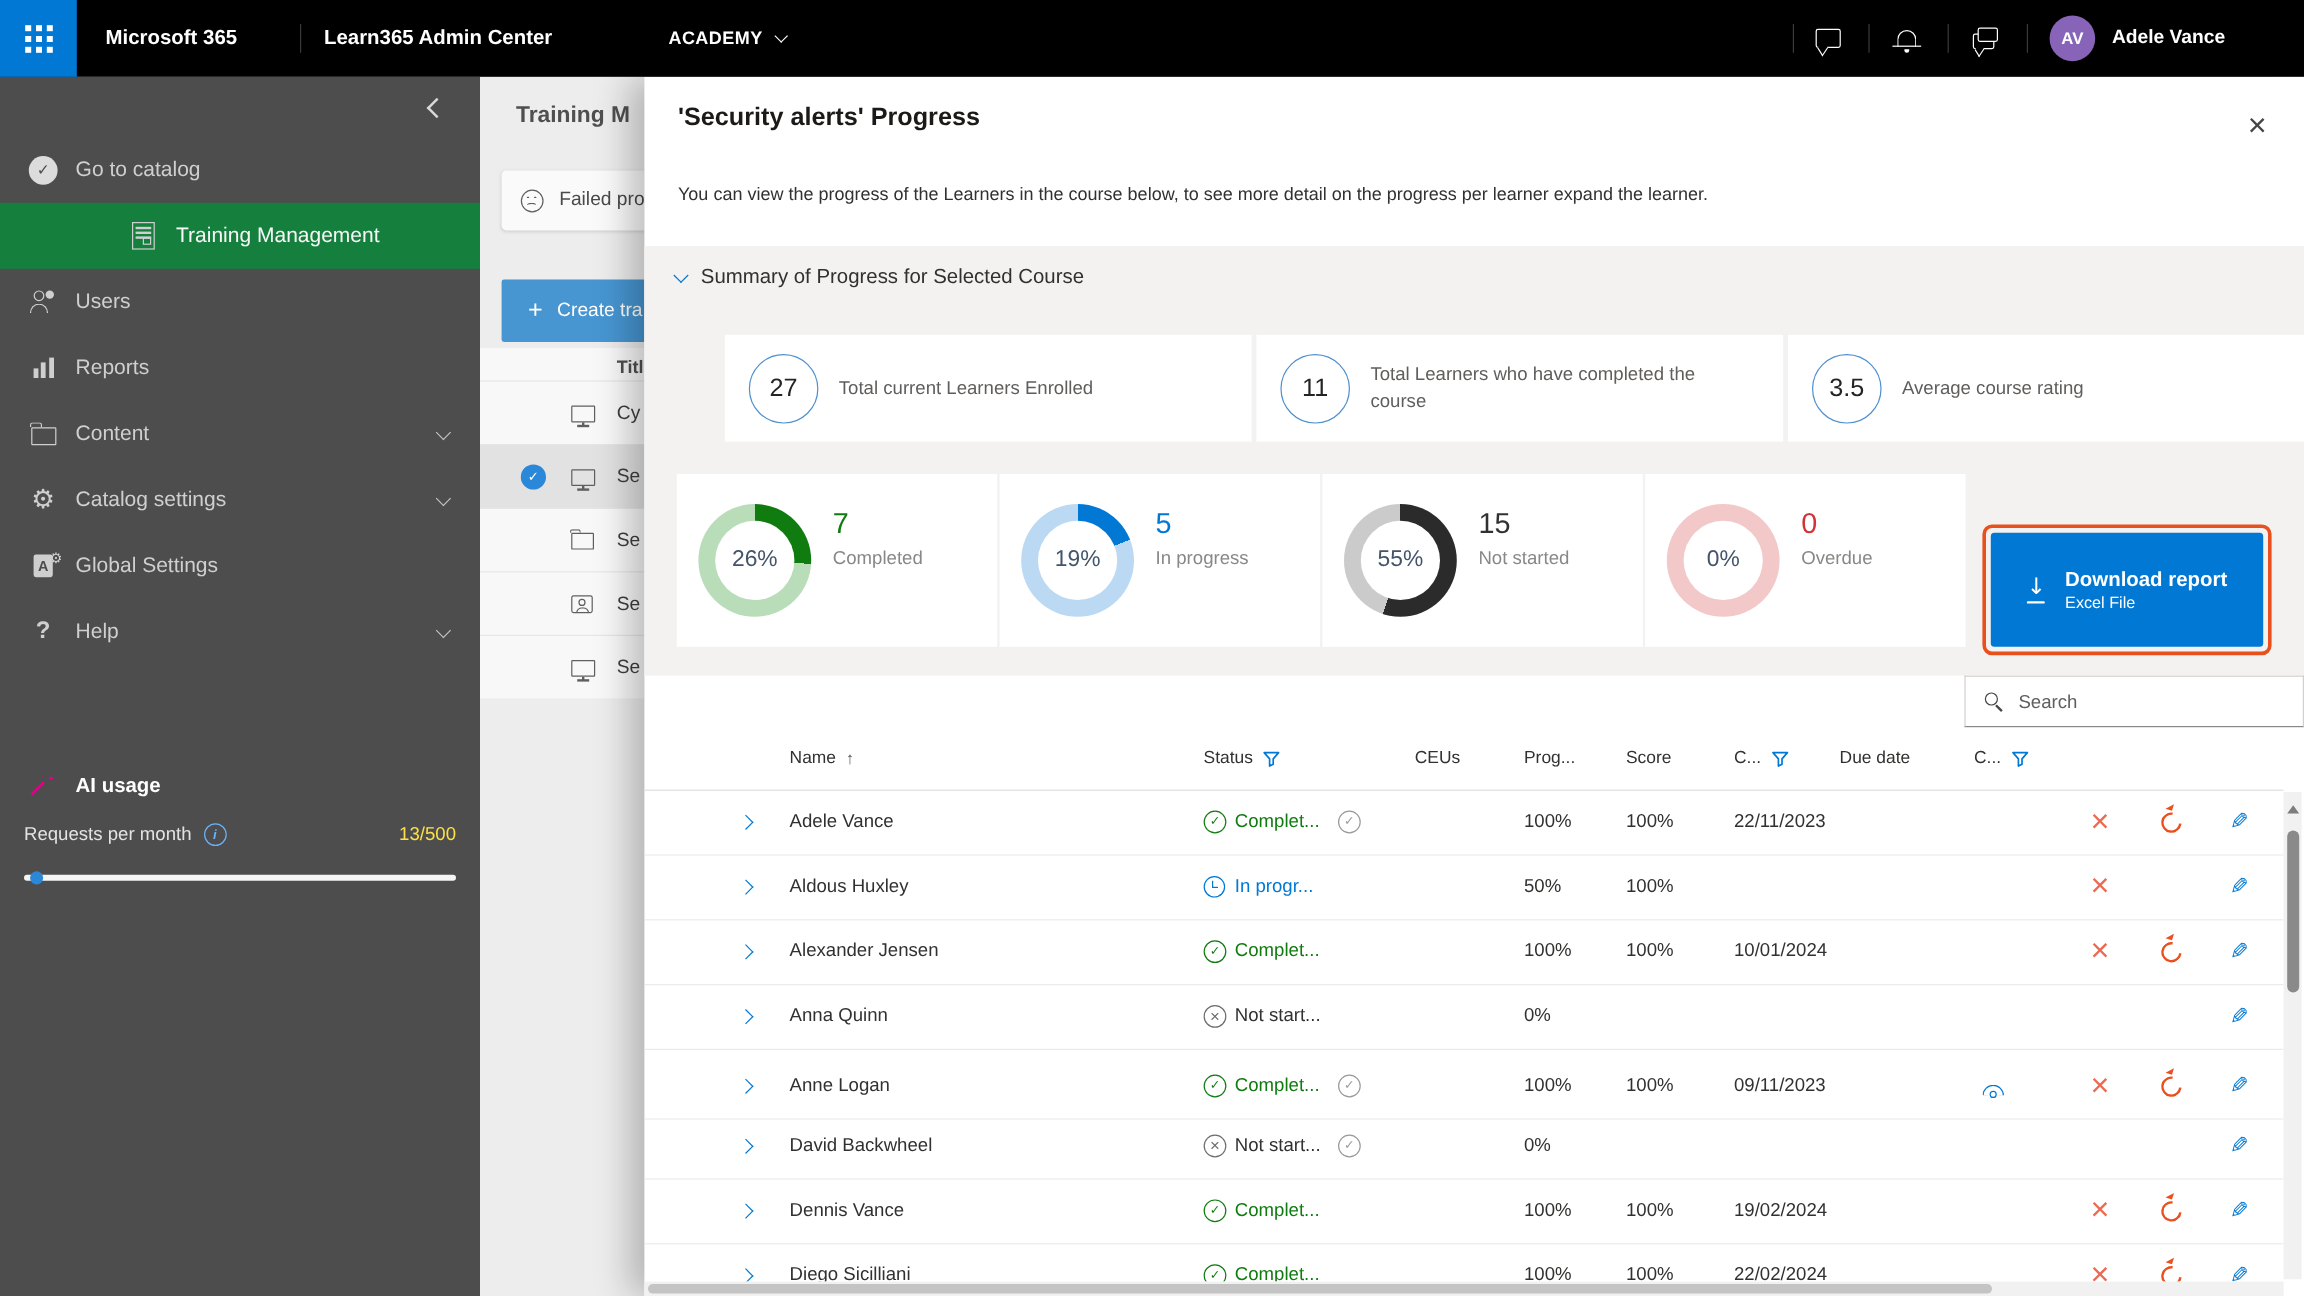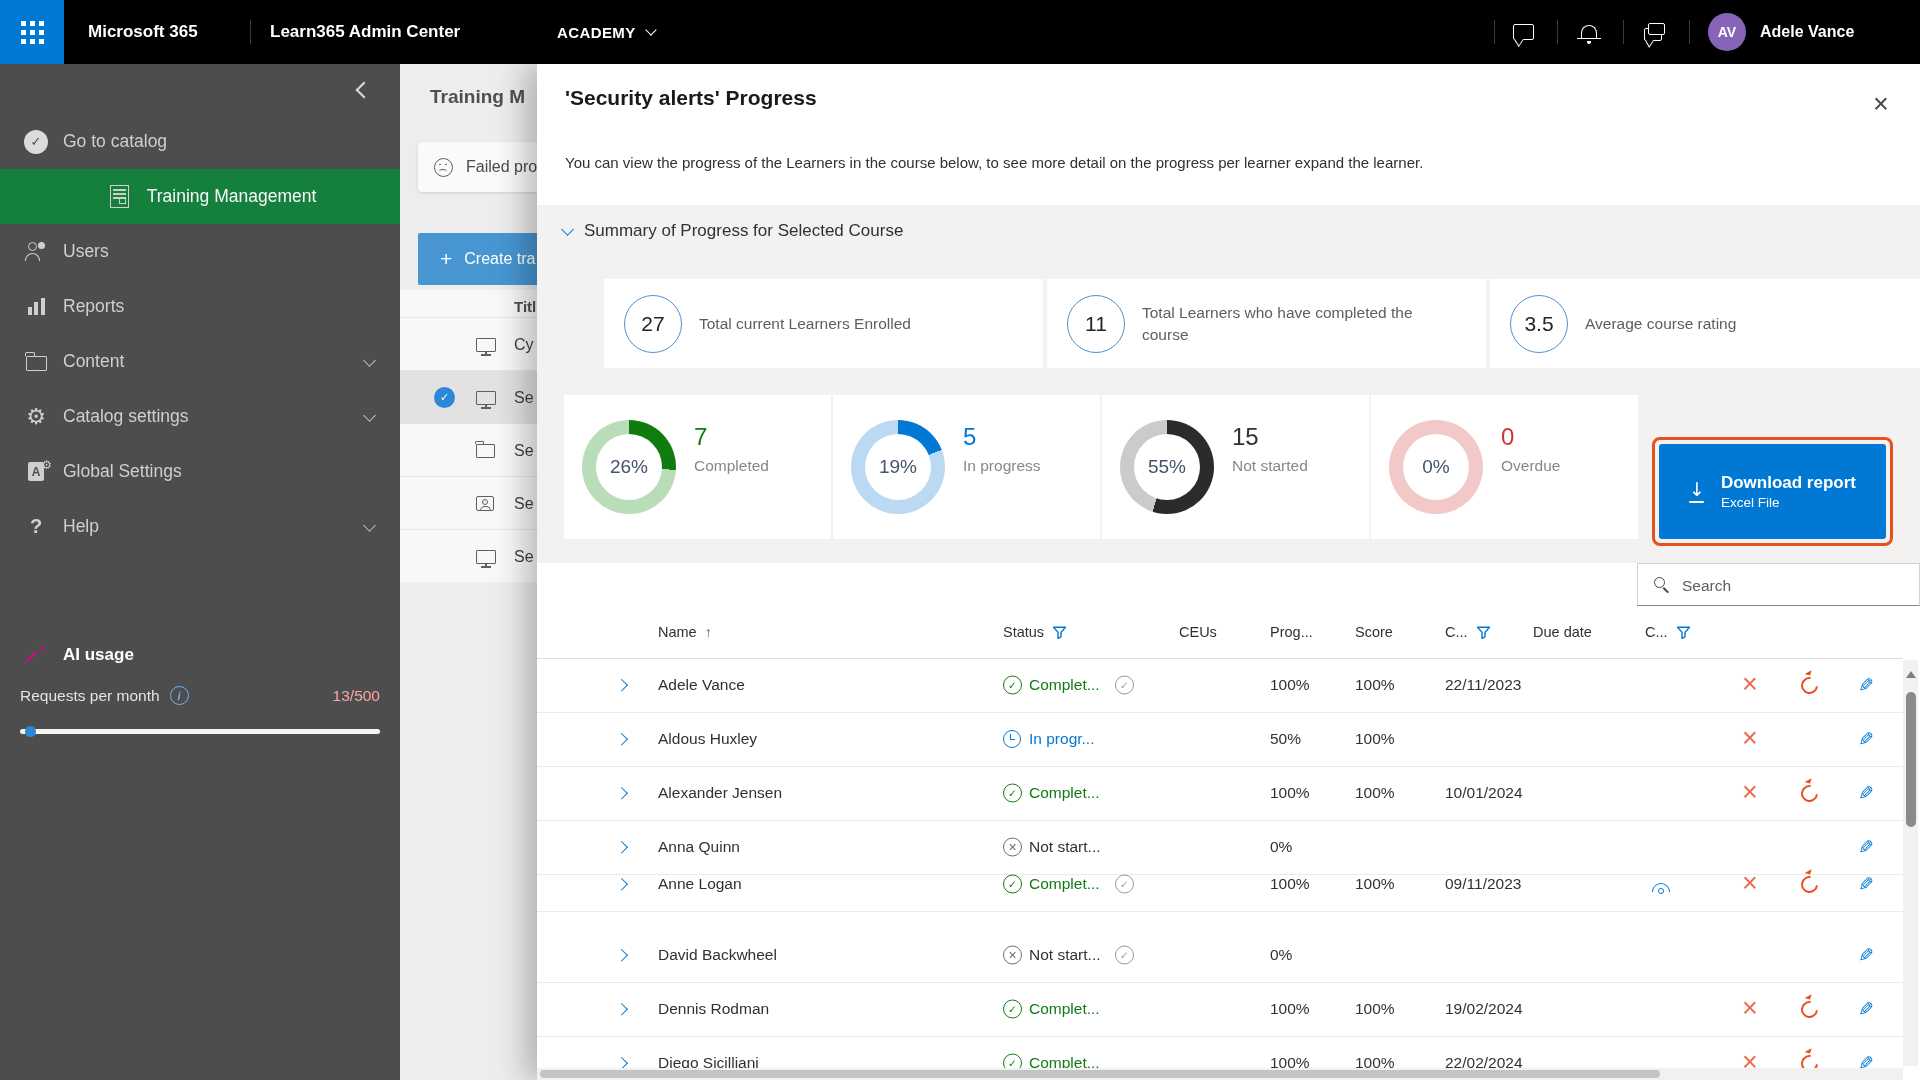--- a/index.html
+++ b/index.html
@@ -30,21 +30,21 @@
   .sb{position:absolute;left:0;top:64px;width:400px;bottom:0;background:#4d4d4d;z-index:10;}
   .sb-collapse{position:absolute;right:24px;top:14px;width:24px;height:24px;display:flex;align-items:center;justify-content:center;cursor:pointer;}
   .sb-collapse .c{width:10px;height:10px;border-left:2px solid #dadada;border-bottom:2px solid #dadada;transform:rotate(45deg);}
   .sb-items{position:absolute;left:0;right:0;top:50px;}
   .sb-item{position:relative;height:55px;display:flex;align-items:center;padding-left:22px;color:#cfcfcf;font-size:17.5px;cursor:pointer;}
   .sb-item.sel{background:#15803d;color:#f7f7f7;justify-content:center;}
   .sb-ic{width:28px;height:28px;margin-right:13px;display:flex;align-items:center;justify-content:center;flex:none;position:relative;}
   .sb-chev{position:absolute;right:26px;width:8px;height:8px;border-right:1.6px solid #c4c4c4;border-bottom:1.6px solid #c4c4c4;transform:rotate(45deg);margin-top:-3px;}
   .sb-ai{position:absolute;left:0;right:0;top:570px;height:42px;display:flex;align-items:center;padding-left:22px;color:#fff;font-size:17px;font-weight:700;cursor:pointer;}
   .sb-req{position:absolute;left:20px;right:20px;top:622px;display:flex;align-items:center;color:#e3e3e3;font-size:15.5px;}
-  .sb-req .val{margin-left:auto;color:#fca5a5;}
+  .sb-req .val{margin-left:auto;color:#fde047;}
   .sb-bar{position:absolute;left:20px;right:20px;top:665px;height:5px;border-radius:3px;background:#f5f5f5;cursor:pointer;}
   .sb-knob{position:absolute;left:-1px;top:-3px;width:11px;height:11px;border-radius:50%;background:#2b88d8;}
   
   .i-catalog{width:24px;height:24px;border-radius:50%;background:#dcdcdc;color:#4d4d4d;display:flex;align-items:center;justify-content:center;font-size:13px;font-weight:700;}
   .i-doc{width:17px;height:21px;border:1.6px solid #cfcfcf;position:relative;}
   .i-doc::before{content:"";position:absolute;left:2px;right:2px;top:3px;height:1.6px;background:#cfcfcf;box-shadow:0 4px 0 #cfcfcf,0 8px 0 #cfcfcf;}
   .i-doc::after{content:"";position:absolute;right:2px;bottom:3px;width:5px;height:4px;border:1.4px solid #cfcfcf;}
   .i-users{position:relative;width:22px;height:20px;}
   .i-users::before{content:"";position:absolute;left:3px;top:0;width:7px;height:7px;border:1.6px solid #cfcfcf;border-radius:50%;box-shadow:9px -1px 0 -1px #cfcfcf;}
   .i-users::after{content:"";position:absolute;left:0;bottom:1px;width:13px;height:7px;border:1.6px solid #cfcfcf;border-bottom:none;border-radius:8px 8px 0 0;}
@@ -471,21 +471,21 @@
             <span class="c"></span>
           </span>
           <span class="cell" style="left: 121px;">Anna Quinn</span>
           <span class="stc no" style="left: 466px;"></span>
           <span class="cell sttxt no" style="left: 492px;">Not start...</span>
           <span class="cell" style="left: 733px;">0%</span>
           <span class="act" style="left: 1317px;">
             <span class="i-pencil">✎</span>
           </span>
         </div>
-        <div class="trow" style="top: 199px;">
+        <div class="trow" style="top: 220px;">
           <span class="rchev">
             <span class="c"></span>
           </span>
           <span class="cell" style="left: 121px;">Anne Logan</span>
           <span class="stc ok" style="left: 466px;"></span>
           <span class="cell sttxt ok" style="left: 492px;">Complet...</span>
           <span class="stc g2" style="left: 578px;"></span>
           <span class="cell" style="left: 733px;">100%</span>
           <span class="cell" style="left: 818px;">100%</span>
           <span class="cell" style="left: 908px;">09/11/2023</span>
@@ -510,21 +510,21 @@
           <span class="stc g2" style="left: 578px;"></span>
           <span class="cell" style="left: 733px;">0%</span>
           <span class="act" style="left: 1317px;">
             <span class="i-pencil">✎</span>
           </span>
         </div>
         <div class="trow" style="top: 324px;">
           <span class="rchev">
             <span class="c"></span>
           </span>
-          <span class="cell" style="left: 121px;">Dennis Rodman</span>
+          <span class="cell" style="left: 121px;">Dennis Vance</span>
           <span class="stc ok" style="left: 466px;"></span>
           <span class="cell sttxt ok" style="left: 492px;">Complet...</span>
           <span class="cell" style="left: 733px;">100%</span>
           <span class="cell" style="left: 818px;">100%</span>
           <span class="cell" style="left: 908px;">19/02/2024</span>
           <span class="act i-x" style="left: 1201px;"></span>
           <span class="act" style="left: 1260px;">
             <span class="i-redo"></span>
           </span>
           <span class="act" style="left: 1317px;">

